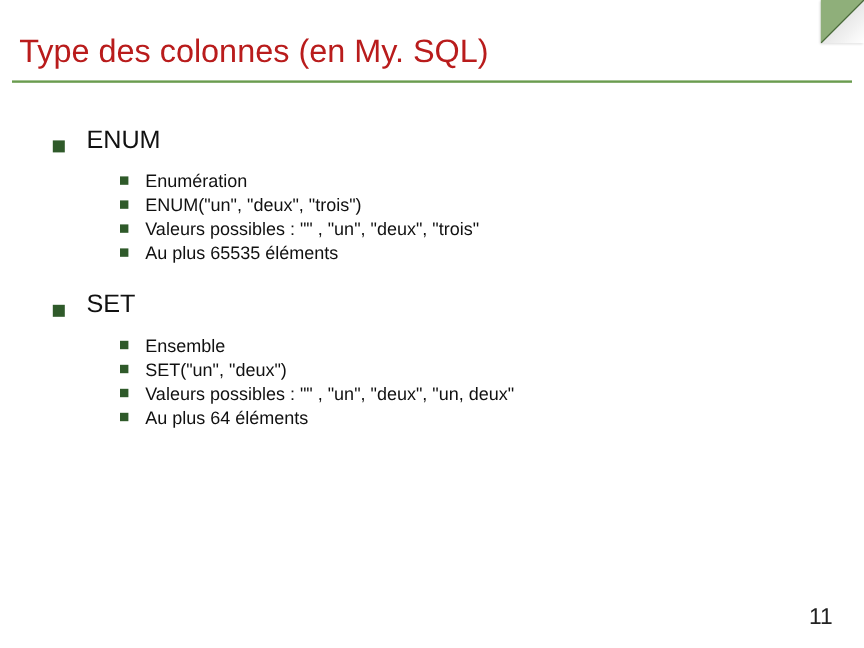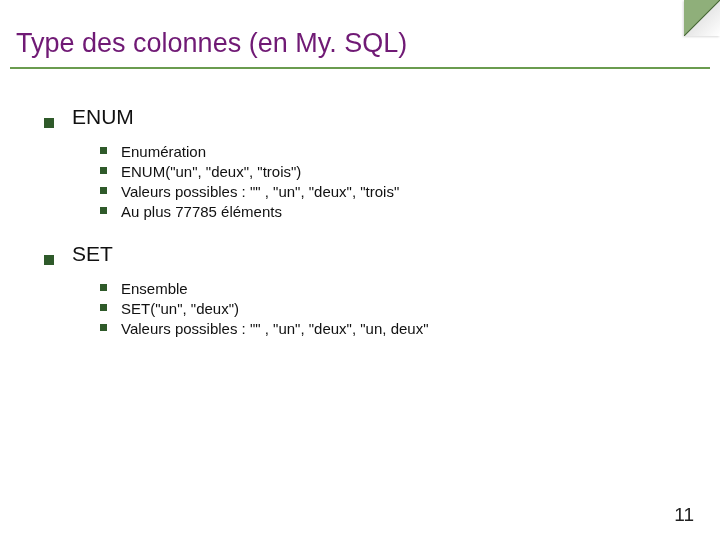--- a/index.html
+++ b/index.html
@@ -23,21 +23,21 @@
   .title-wrap {
     margin: 24px 10px 0 10px;
   }
   .title-underline {
     border-bottom: 2px solid #6a9c4f;
     padding: 4px 6px 8px 6px;
   }
   .title {
     font-size: 27px;
     font-weight: 400;
-    color: #701a75;
+    color: #b91c1c;
   }
   .content {
     padding: 24px 36px 0 44px;
   }
   .lvl1 {
     display: flex;
     align-items: baseline;
     margin-top: 12px;
     margin-bottom: 14px;
   }
@@ -109,38 +109,42 @@
     <div class="lvl2">
       <span class="bullet"></span>
       <span class="label">ENUM("un", "deux", "trois")</span>
     </div>
     <div class="lvl2">
       <span class="bullet"></span>
       <span class="label">Valeurs possibles : "" , "un", "deux", "trois"</span>
     </div>
     <div class="lvl2">
       <span class="bullet"></span>
-      <span class="label">Au plus 77785 éléments</span>
+      <span class="label">Au plus 65535 éléments</span>
     </div>
   </div>
 
   <div class="lvl1">
     <span class="bullet"></span>
     <span class="label">SET</span>
   </div>
   <div class="lvl2-list">
     <div class="lvl2">
       <span class="bullet"></span>
       <span class="label">Ensemble</span>
     </div>
     <div class="lvl2">
       <span class="bullet"></span>
       <span class="label">SET("un", "deux")</span>
     </div>
     <div class="lvl2">
       <span class="bullet"></span>
       <span class="label">Valeurs possibles : "" , "un", "deux", "un, deux"</span>
     </div>
+    <div class="lvl2">
+      <span class="bullet"></span>
+      <span class="label">Au plus 64 éléments</span>
+    </div>
   </div>
 
 </div>
 
 <div class="page-number">11</div>
 
 </body></html>

